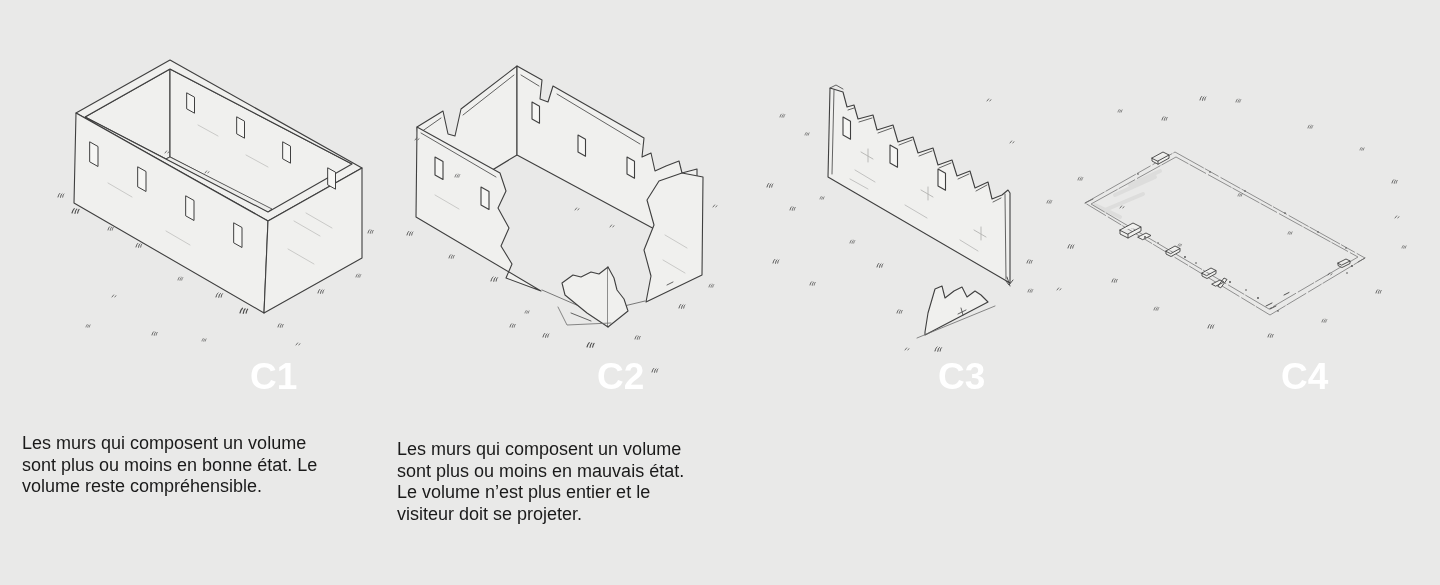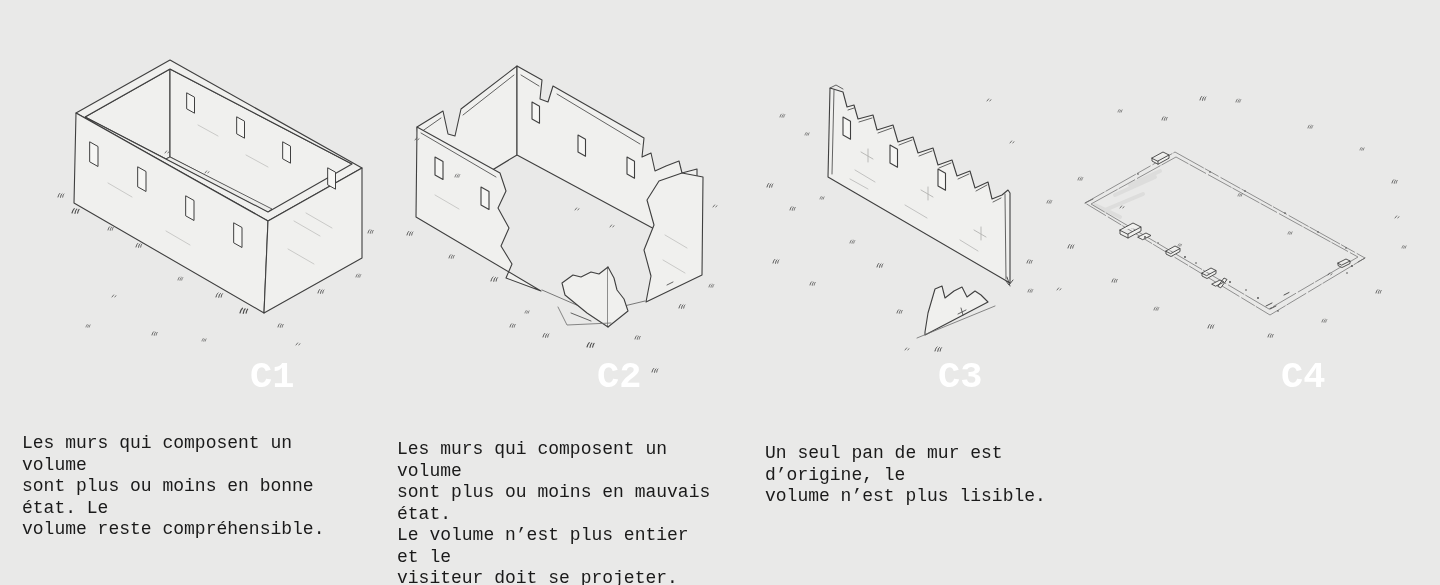--- a/index.html
+++ b/index.html
@@ -8,21 +8,21 @@
     --ink:#3f3f3f;
     --label:#ffffff;
     --text:#1a1a1a;
   }
   *{box-sizing:border-box}
   html,body{margin:0;padding:0}
   body{background:#d0d0d0}
   .canvas{
     position:relative;width:1440px;height:585px;overflow:hidden;
     background:var(--background);
-    font-family:Liberation Mono, monospace;
+    font-family:Liberation Sans, sans-serif;
   }
   .stage{position:absolute;top:0;height:585px}
   #stage-c1{left:0;width:395px}
   #stage-c2{left:395px;width:360px}
   #stage-c3{left:755px;width:350px}
   #stage-c4{left:1060px;width:380px}
   .sketch{position:absolute;display:block}
   #sketch-c1{left:50px;top:45px}
   #sketch-c2{left:0;top:45px}
   #sketch-c3{left:0;top:55px}
@@ -225,22 +225,20 @@
         <use href="#tuft" transform="translate(272,208) scale(0.9)"></use>
         <use href="#tuft" transform="translate(273,237) scale(0.8)"></use>
         <use href="#tuft" transform="translate(292,148) scale(0.8)"></use>
         <use href="#speck" transform="translate(255,88)"></use>
         <use href="#speck" transform="translate(232,46)"></use>
         <use href="#speck" transform="translate(302,235)"></use>
         <use href="#speck" transform="translate(150,295)"></use>
       </g>
     </svg>
     <div class="stage-label" id="label-c3">C3</div>
-    <div class="stage-desc" id="desc-c3">Un seul pan de mur est d’origine, le
-volume n’est plus lisible.</div>
   </section>
 
   <section class="stage" id="stage-c4">
     <svg class="sketch" id="sketch-c4" width="350" height="265" viewBox="0 0 350 265">
       <g stroke="#dadad8" stroke-width="4" stroke-linecap="round" opacity="0.8" fill="none">
         <path d="M55,105 l40,-18 M45,120 l38,-16 M70,95 l30,-14 M35,115 l25,12"></path>
       </g>
       <g stroke="#8f8f8f" stroke-width="1" fill="none" stroke-linecap="round" stroke-linejoin="round">
         <path d="M25,113 L115,62 L305,168 L210,225 Z" stroke-dasharray="22 2 34 2 15 3"></path>
         <path d="M31,114 L116,67 L298,167 L209,219 Z" stroke-dasharray="30 2 18 3 26 2"></path>

